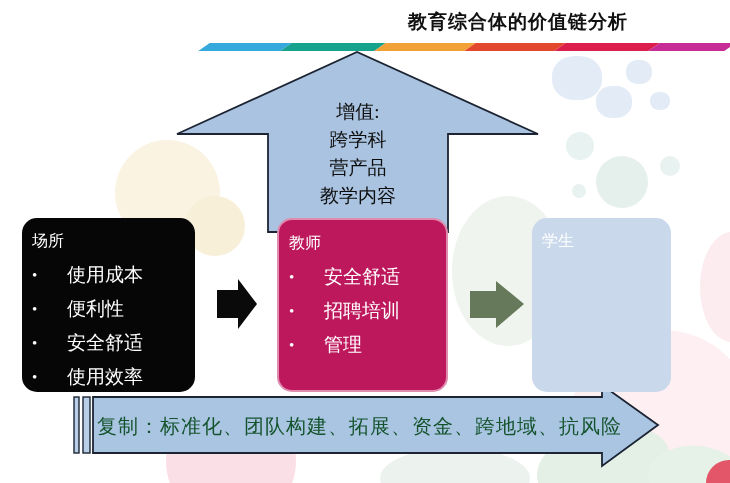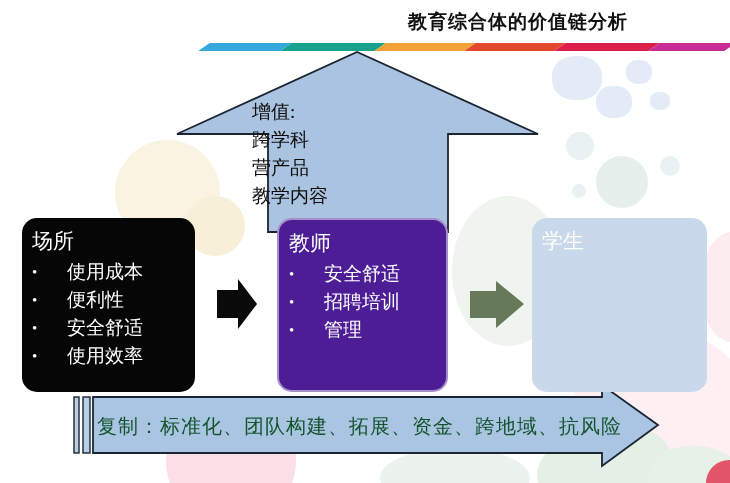--- a/index.html
+++ b/index.html
@@ -18,34 +18,34 @@
   
   .ribbon{position:absolute;left:204px;top:43px;width:526px;height:8px;display:flex;z-index:2;}
   .ribbon span{display:block;height:8px;transform:skewX(-55deg);}
   .rb0{width:82px;} .rb1{width:94px;} .rb2{width:90px;}
   .rb3{width:90px;} .rb4{width:94px;} .rb5{width:76px;}
   
   #shapes{position:absolute;left:0;top:0;z-index:3;}
   
   .upArrowText{
     position:absolute;left:252px;top:98px;width:212px;z-index:4;
-    text-align:left;font-size:19px;line-height:28px;color:#0d0d0d;
+    text-align:center;font-size:19px;line-height:28px;color:#0d0d0d;
   }
   
   .vbox{
     position:absolute;top:218px;height:174px;box-sizing:border-box;
     border-radius:15px;z-index:4;padding:10px 8px 0 10px;color:#ffffff;
   }
-  .vbox h3{margin:0;font-size:21px;font-weight:normal;line-height:26px;}
+  .vbox h3{margin:0;font-size:16px;font-weight:normal;line-height:26px;}
   .vbox ul{list-style:none;margin:4px 0 0 0;padding:0;}
-  .vbox li{font-size:19px;line-height:28px;white-space:nowrap;}
+  .vbox li{font-size:19px;line-height:34px;white-space:nowrap;}
   .blt{display:inline-block;width:35px;font-size:15px;vertical-align:1px;}
   #box-venue{left:22px;width:173px;}
   #box-teacher{left:277px;width:171px;border:2px solid rgba(255,255,255,.5);}
-  #box-student{left:532px;width:175px;}
+  #box-student{left:532px;width:139px;}
   
   .bottomLabel{
     position:absolute;left:97px;top:413px;z-index:4;
     font-size:20px;letter-spacing:1px;white-space:nowrap;color:#14532d;
   }
 </style>
 </head>
 <body>
 
 <div id="stage">
@@ -103,21 +103,21 @@
   <div class="vbox" id="box-venue" style="background: rgb(6, 6, 6);">
     <h3>场所</h3>
     <ul>
       <li><span class="blt">•</span><span>使用成本</span></li>
       <li><span class="blt">•</span><span>便利性</span></li>
       <li><span class="blt">•</span><span>安全舒适</span></li>
       <li><span class="blt">•</span><span>使用效率</span></li>
     </ul>
   </div>
 
-  <div class="vbox" id="box-teacher" style="background: #4c1d95;">
+  <div class="vbox" id="box-teacher" style="background: #be185d;">
     <h3>教师</h3>
     <ul>
       <li><span class="blt">•</span><span>安全舒适</span></li>
       <li><span class="blt">•</span><span>招聘培训</span></li>
       <li><span class="blt">•</span><span>管理</span></li>
     </ul>
   </div>
 
   <div class="vbox" id="box-student" style="background: rgb(201, 216, 234);">
     <h3>学生</h3>

